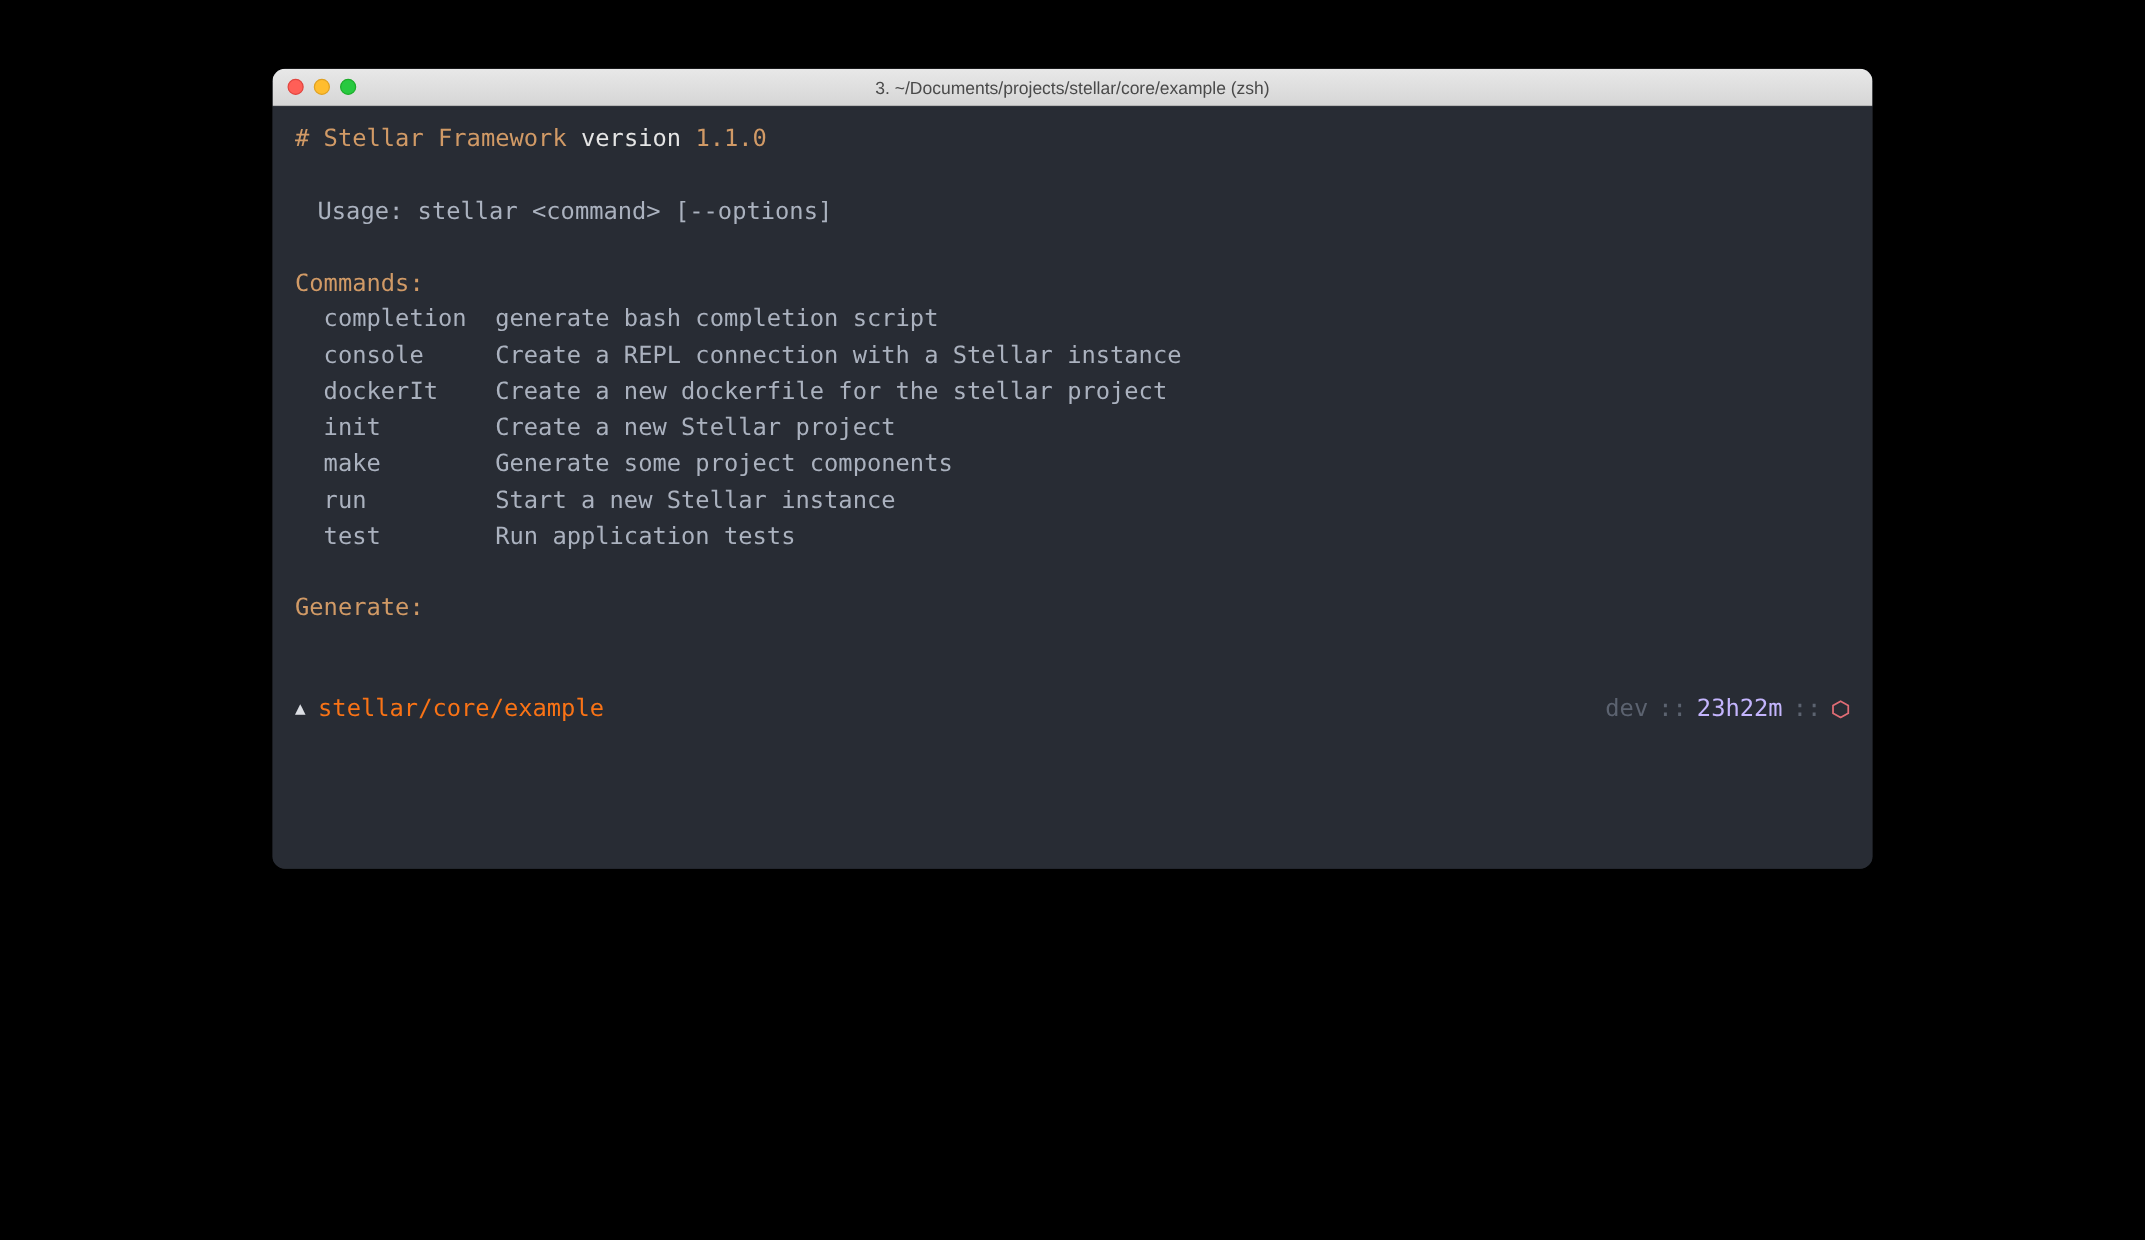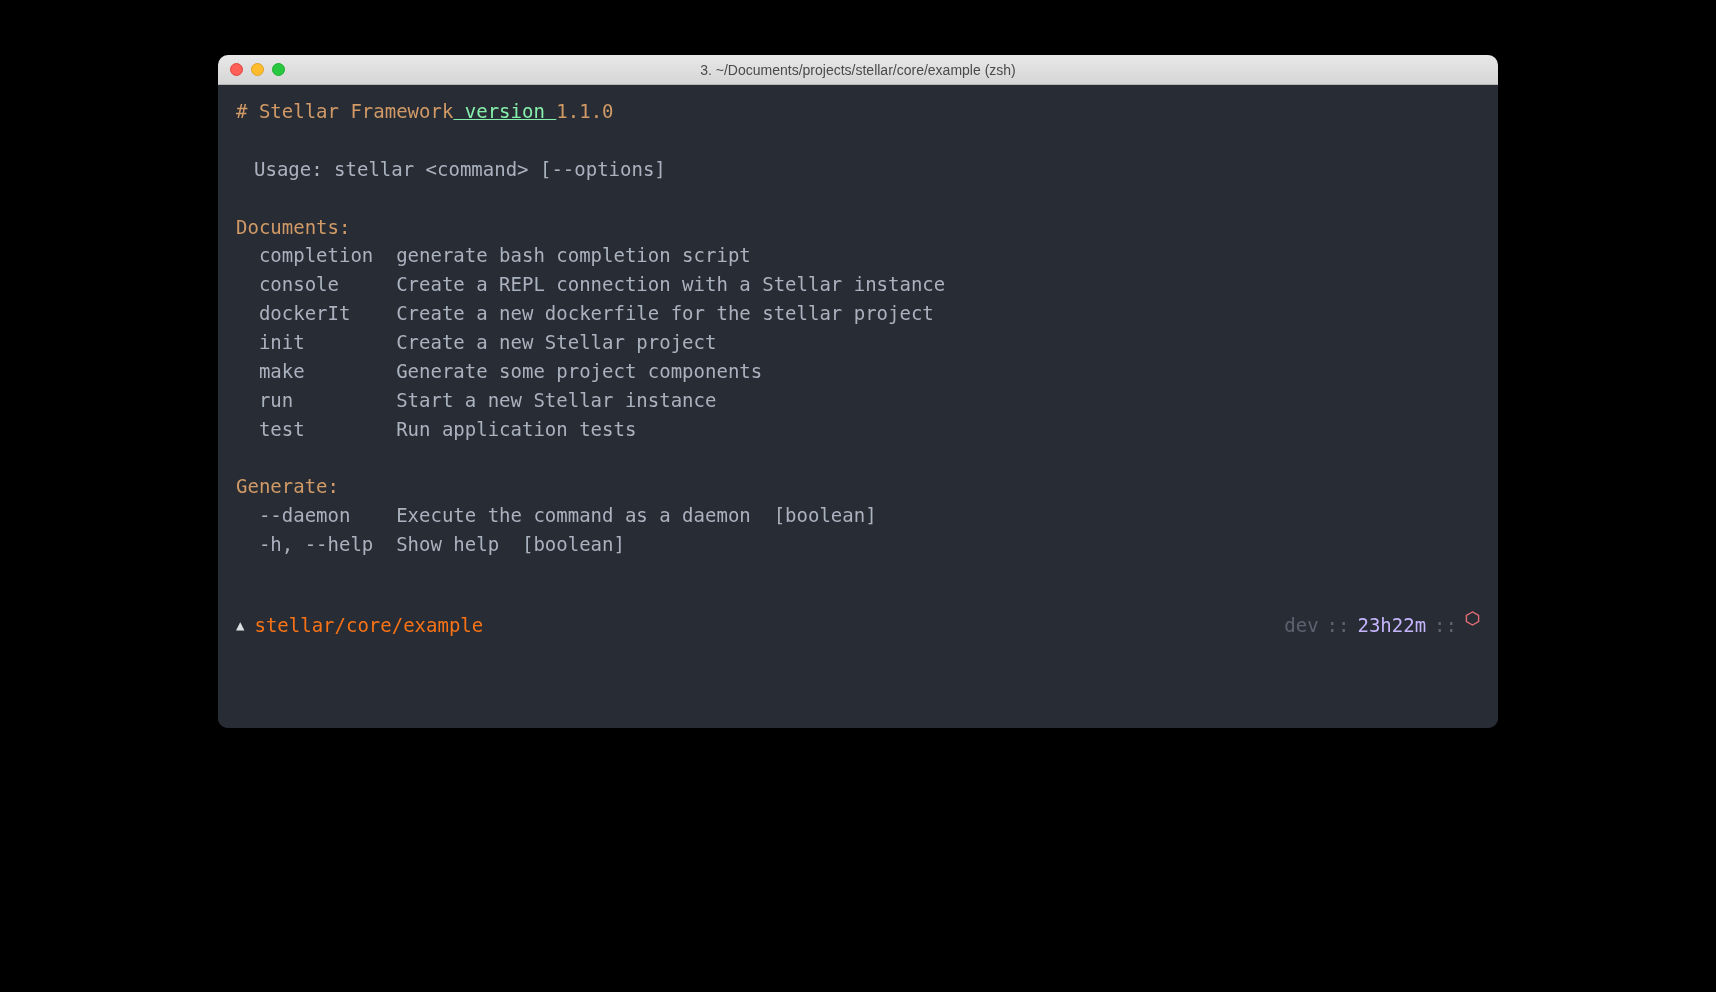--- a/index.html
+++ b/index.html
@@ -60,21 +60,21 @@
       background: #282c34;
       padding: 12px 18px 30px 18px;
       font-size: 19px;
       line-height: 1.52;
       color: #abb2bf;
       min-height: 610px;
       white-space: pre;
       position: relative;
     }
     .orange { color: #d19a66; }
-    .white { color: #86efac; text-decoration: underline; }
+    .white { color: #e5e5e5; }
     .grey { color: #abb2bf; margin-left: 18px; }
     .prompt-line {
       display: flex;
       justify-content: space-between;
       align-items: center;
       margin-top: 52px;
       white-space: normal;
     }
     .prompt-left {
       display: flex;
@@ -83,21 +83,21 @@
     }
     .prompt-triangle {
       color: #dcdfe4;
       font-size: 14px;
     }
     .prompt-path {
       color: #f97316;
     }
     .prompt-right {
       display: flex;
-      align-items: flex-start;
+      align-items: center;
       gap: 8px;
       margin-left: 48px;
     }
     .dim { color: #5c6370; }
     .bright { color: #c4b5fd; }
     .hexagon {
       width: 15px;
       height: 15px;
       display: inline-block;
     }
@@ -115,33 +115,31 @@
       <div class="traffic-light tl-yellow"></div>
       <div class="traffic-light tl-green"></div>
     </div>
     <div class="title">3. ~/Documents/projects/stellar/core/example (zsh)</div>
   </div>
 
   <div class="terminal-body"><span class="orange"># </span><span class="orange">Stellar Framework</span><span class="white"> version </span><span class="orange">1.1.0</span>
 
 <span class="grey">Usage: stellar &lt;command&gt; [--options]</span>
 
-<span class="orange">Documents:</span>
+<span class="orange">Commands:</span>
 <div id="commands-container">  completion  generate bash completion script
   console     Create a REPL connection with a Stellar instance
   dockerIt    Create a new dockerfile for the stellar project
   init        Create a new Stellar project
   make        Generate some project components
   run         Start a new Stellar instance
   test        Run application tests
 </div>
 <span class="orange">Generate:</span>
-<div id="options-container">  --daemon    Execute the command as a daemon  [boolean]
-  -h, --help  Show help  [boolean]
-</div><div class="prompt-line">
+<div class="prompt-line">
       <div class="prompt-left">
         <span class="prompt-triangle">▲</span>
         <span class="prompt-path">stellar/core/example</span>
       </div>
       <div class="prompt-right">
         <span class="dim">dev</span>
           <span class="dim"> :: </span>
           <span class="bright">23h22m</span>
           <span class="dim"> :: </span>
           <span class="hexagon">

